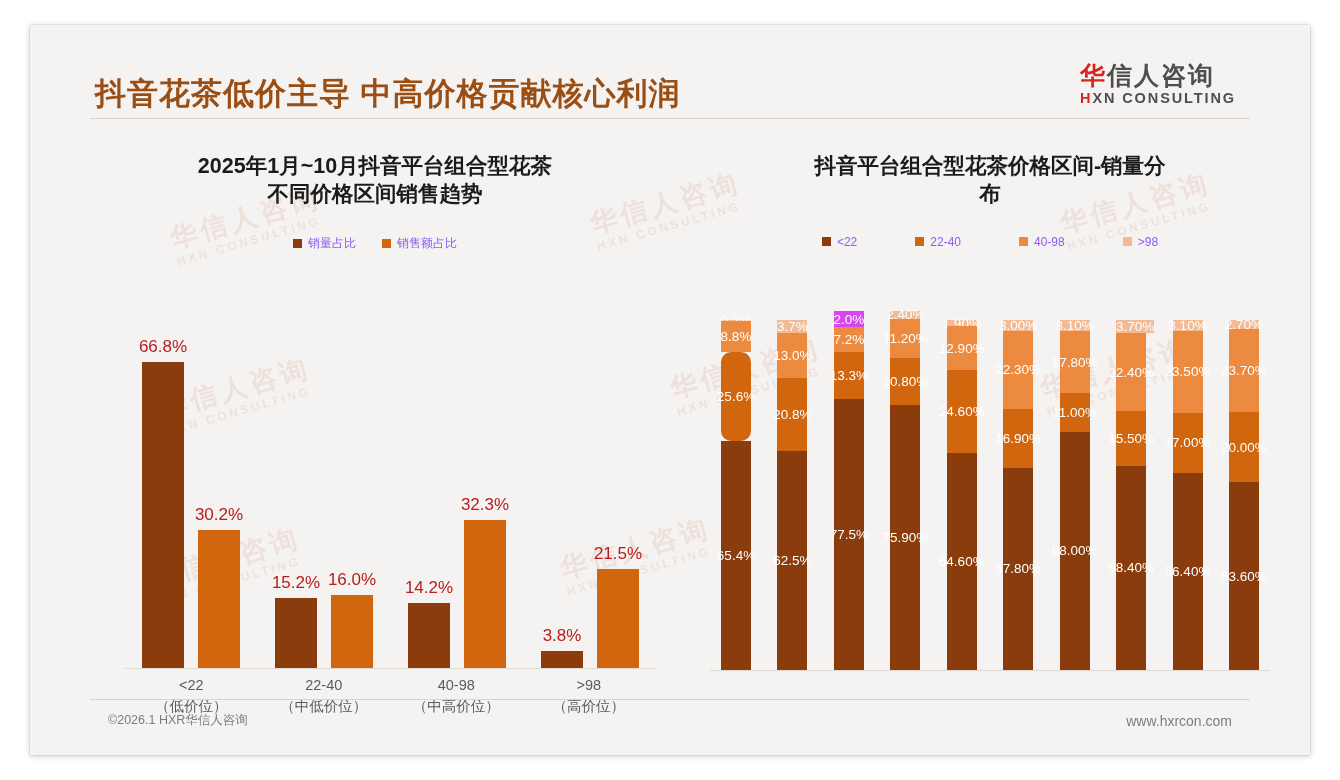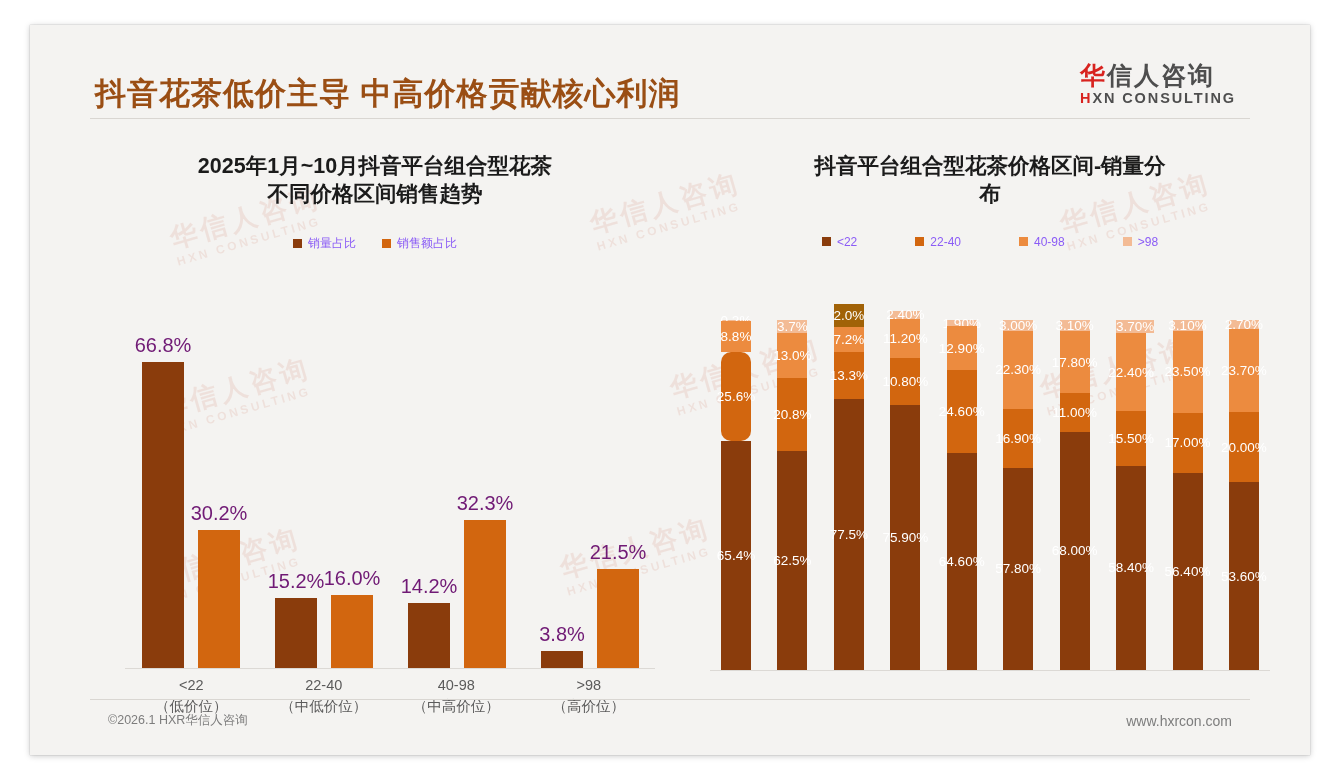--- a/index.html
+++ b/index.html
@@ -75,21 +75,21 @@
   }
   .lgroup {
     position: absolute; bottom: 0; width: 118px;
     display: flex; justify-content: center; align-items: flex-end; gap: 14px;
   }
   .lbar-wrap { position: relative; width: 42px; }
   .lbar { width: 42px; }
   .lbar-label {
     position: absolute; left: 50%; transform: translateX(-50%);
     bottom: 100%; margin-bottom: 5px;
-    font-size: 20px; color: #701a75; white-space: nowrap;
+    font-size: 17px; color: #b91c1c; white-space: nowrap;
   }
   #left-cats {
     position: absolute; left: 55px; top: 545px; width: 530px;
     display: flex;
   }
   .lcat {
     width: 133px; text-align: center; font-size: 14.5px;
     color: #5b5b5b; line-height: 1.45;
   }
 
@@ -313,21 +313,21 @@
             <div class="sseg" style="height: 72.8px; background: rgb(210, 102, 15);">
               <span>20.8%</span>
             </div>
             <div class="sseg" style="height: 218.75px; background: rgb(138, 60, 12);">
               <span>62.5%</span>
             </div>
           </div>
         </div>
         <div class="scol">
           <div class="sbar">
-            <div class="sseg" style="height: 23px; background: #a16207;">
+            <div class="sseg" style="height: 16px; background: #d946ef;">
               <span>2.0%</span>
             </div>
             <div class="sseg" style="height: 25.2px; background: rgb(236, 139, 63);">
               <span>7.2%</span>
             </div>
             <div class="sseg" style="height: 46.55px; background: rgb(210, 102, 15);">
               <span>13.3%</span>
             </div>
             <div class="sseg" style="height: 271.25px; background: rgb(138, 60, 12);">
               <span>77.5%</span>

